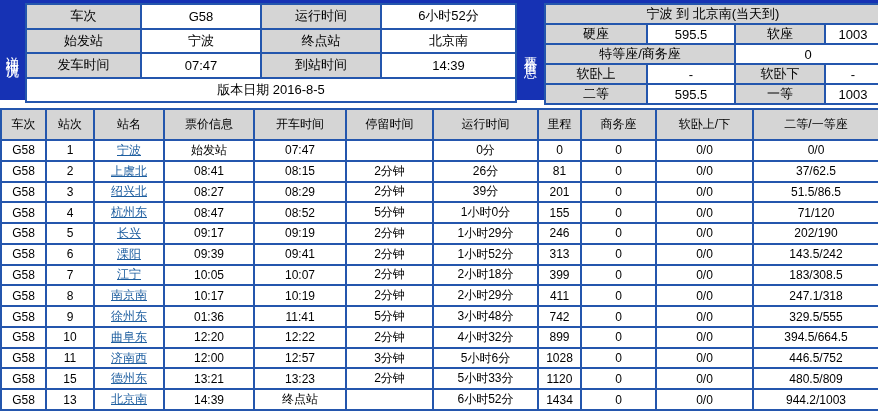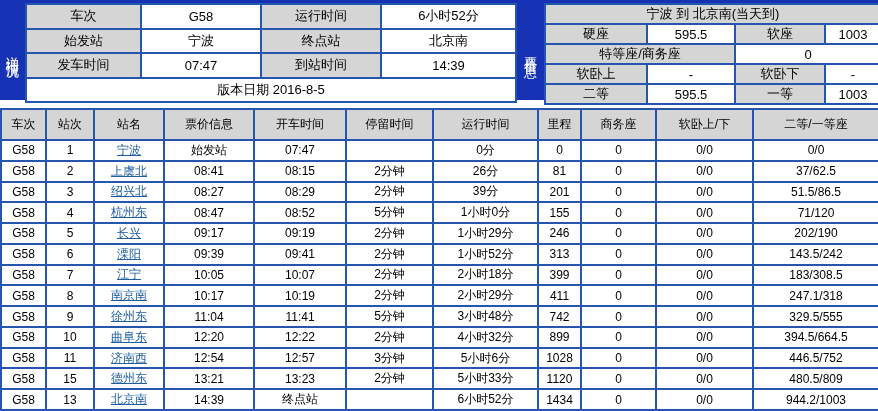--- a/index.html
+++ b/index.html
@@ -249,21 +249,21 @@
         <td>2小时29分</td>
         <td>411</td>
         <td>0</td>
         <td>0/0</td>
         <td>247.1/318</td>
       </tr>
       <tr>
         <td>G58</td>
         <td>9</td>
         <td><span class="link">徐州东</span></td>
-        <td>11:04</td>
+        <td>01:36</td>
         <td>11:41</td>
         <td>5分钟</td>
         <td>3小时48分</td>
         <td>742</td>
         <td>0</td>
         <td>0/0</td>
         <td>329.5/555</td>
       </tr>
       <tr>
         <td>G58</td>
@@ -275,21 +275,21 @@
         <td>4小时32分</td>
         <td>899</td>
         <td>0</td>
         <td>0/0</td>
         <td>394.5/664.5</td>
       </tr>
       <tr>
         <td>G58</td>
         <td>11</td>
         <td><span class="link">济南西</span></td>
-        <td>12:54</td>
+        <td>12:00</td>
         <td>12:57</td>
         <td>3分钟</td>
         <td>5小时6分</td>
         <td>1028</td>
         <td>0</td>
         <td>0/0</td>
         <td>446.5/752</td>
       </tr>
       <tr>
         <td>G58</td>

